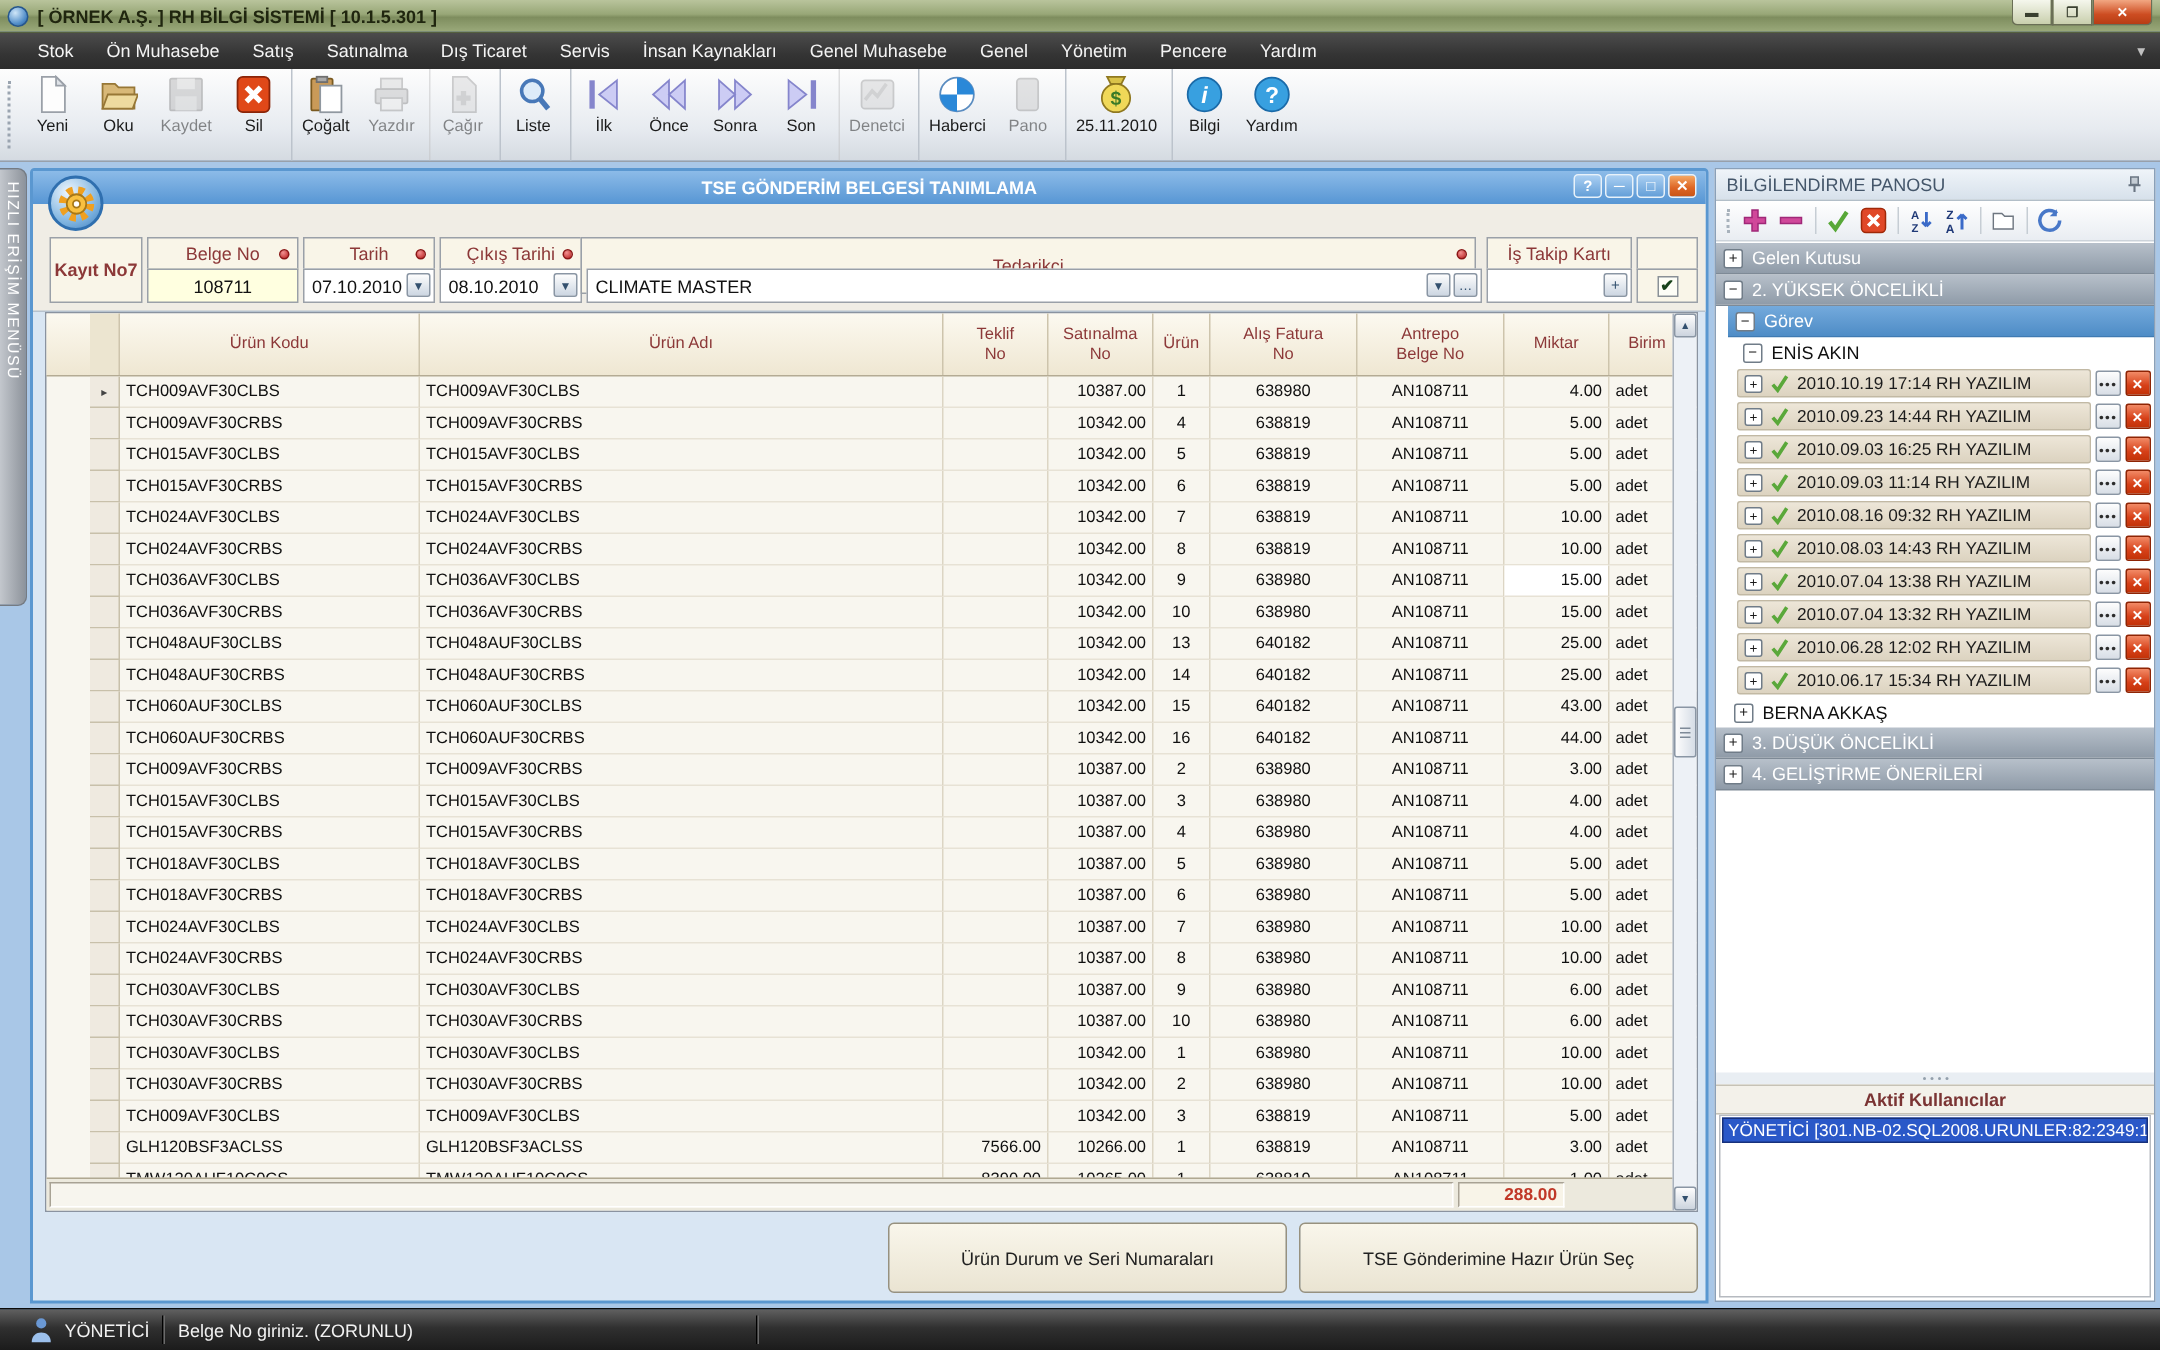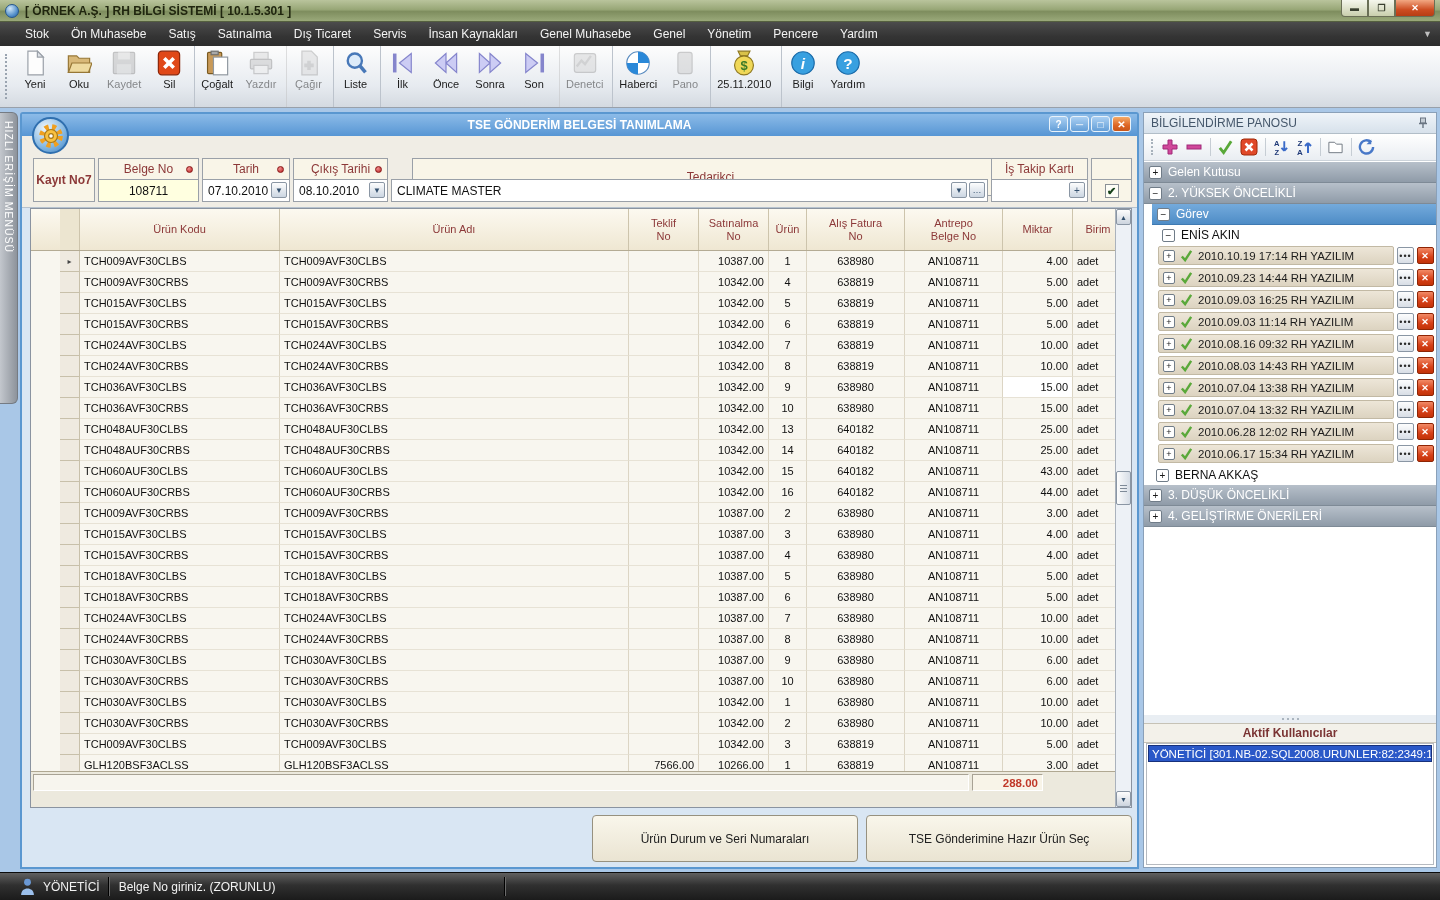--- a/index.html
+++ b/index.html
@@ -81,21 +81,21 @@
   .hcell span:empty { display:none; }
   .gbody { height:536px; overflow:hidden; }
   .grow { height:21px; }
   .gsel { background:#efeae0; border-right:1px solid #c8c0aa; border-bottom:1px solid #c8c0aa;
     display:flex; align-items:center; justify-content:center; font-size:8px; color:#444; }
   .gcell { border-right:1px solid #dcd5c4; border-bottom:1px solid #e7e2d5; font-size:11px; color:#101010;
     display:flex; align-items:center; padding:0 4px; white-space:nowrap; overflow:hidden; }
   .gcell.r { justify-content:flex-end; }
   .gcell.c { justify-content:center; padding:0; }
   .selcell { background:#ffffff; }
-  .gfoot { position:absolute; left:0; bottom:0; width:1085px; height:36px; background:#ece9dd; border-top:1px solid #b0a892; }
+  .gfoot { position:absolute; left:0; bottom:0; width:1085px; height:22px; background:#ece9dd; border-top:1px solid #b0a892; }
   .gstrip { position:absolute; left:2px; top:2px; width:936px; height:17px; background:#f7f5ee;
     border:1px solid; border-color:#a8a294 #fff #fff #a8a294; }
   .gtotal { position:absolute; left:941px; top:2px; width:71px; height:17px; background:#f8f4e8;
     border:1px solid; border-color:#a8a294 #fff #fff #a8a294; color:#c03828; font-weight:bold; font-size:11.5px;
     display:flex; align-items:center; justify-content:flex-end; padding-right:4px; }
   .vscroll { position:absolute; right:0; top:0; width:16px; height:100%; background:#edf1f6; border-left:1px solid #aab2bc; }
   .varrow { position:absolute; left:0; width:15px; height:16px; background:linear-gradient(#fdfdfd,#ccd4de);
     border:1px solid #8a96a4; border-radius:2px; font-size:7px; color:#33506e;
     display:flex; align-items:center; justify-content:center; }
   .vthumb { position:absolute; left:0; top:262px; width:15px; height:34px;
@@ -424,21 +424,21 @@
 
     <div class="fbox flabel" style="left:271px;top:22px;width:95px;height:22px;">
       <span>Çıkış Tarihi</span>
       <i class="reddot"></i>
     </div>
     <div class="fbox fvalue" style="left:271px;top:43px;width:95px;height:23px;">
       <span>08.10.2010</span>
       <div class="combo-btn" style="right:2px;">▼</div>
     </div>
 
-    <div class="fbox flabel" style="left:390px;top:22px;width:597px;height:38px;">
+    <div class="fbox flabel" style="left:365px;top:22px;width:597px;height:38px;">
       <span>Tedarikci</span>
       <i class="reddot"></i>
     </div>
     <div class="fbox fvalue" style="left:369px;top:43px;width:597px;height:23px;">
       <span>CLIMATE MASTER</span>
       <div class="combo-btn" style="right:20px;">▼</div>
       <div class="combo-btn" style="right:2px;font-size:9px;">…</div>
     </div>
 
     <div class="fbox flabel" style="left:969px;top:22px;width:97px;height:22px;">

